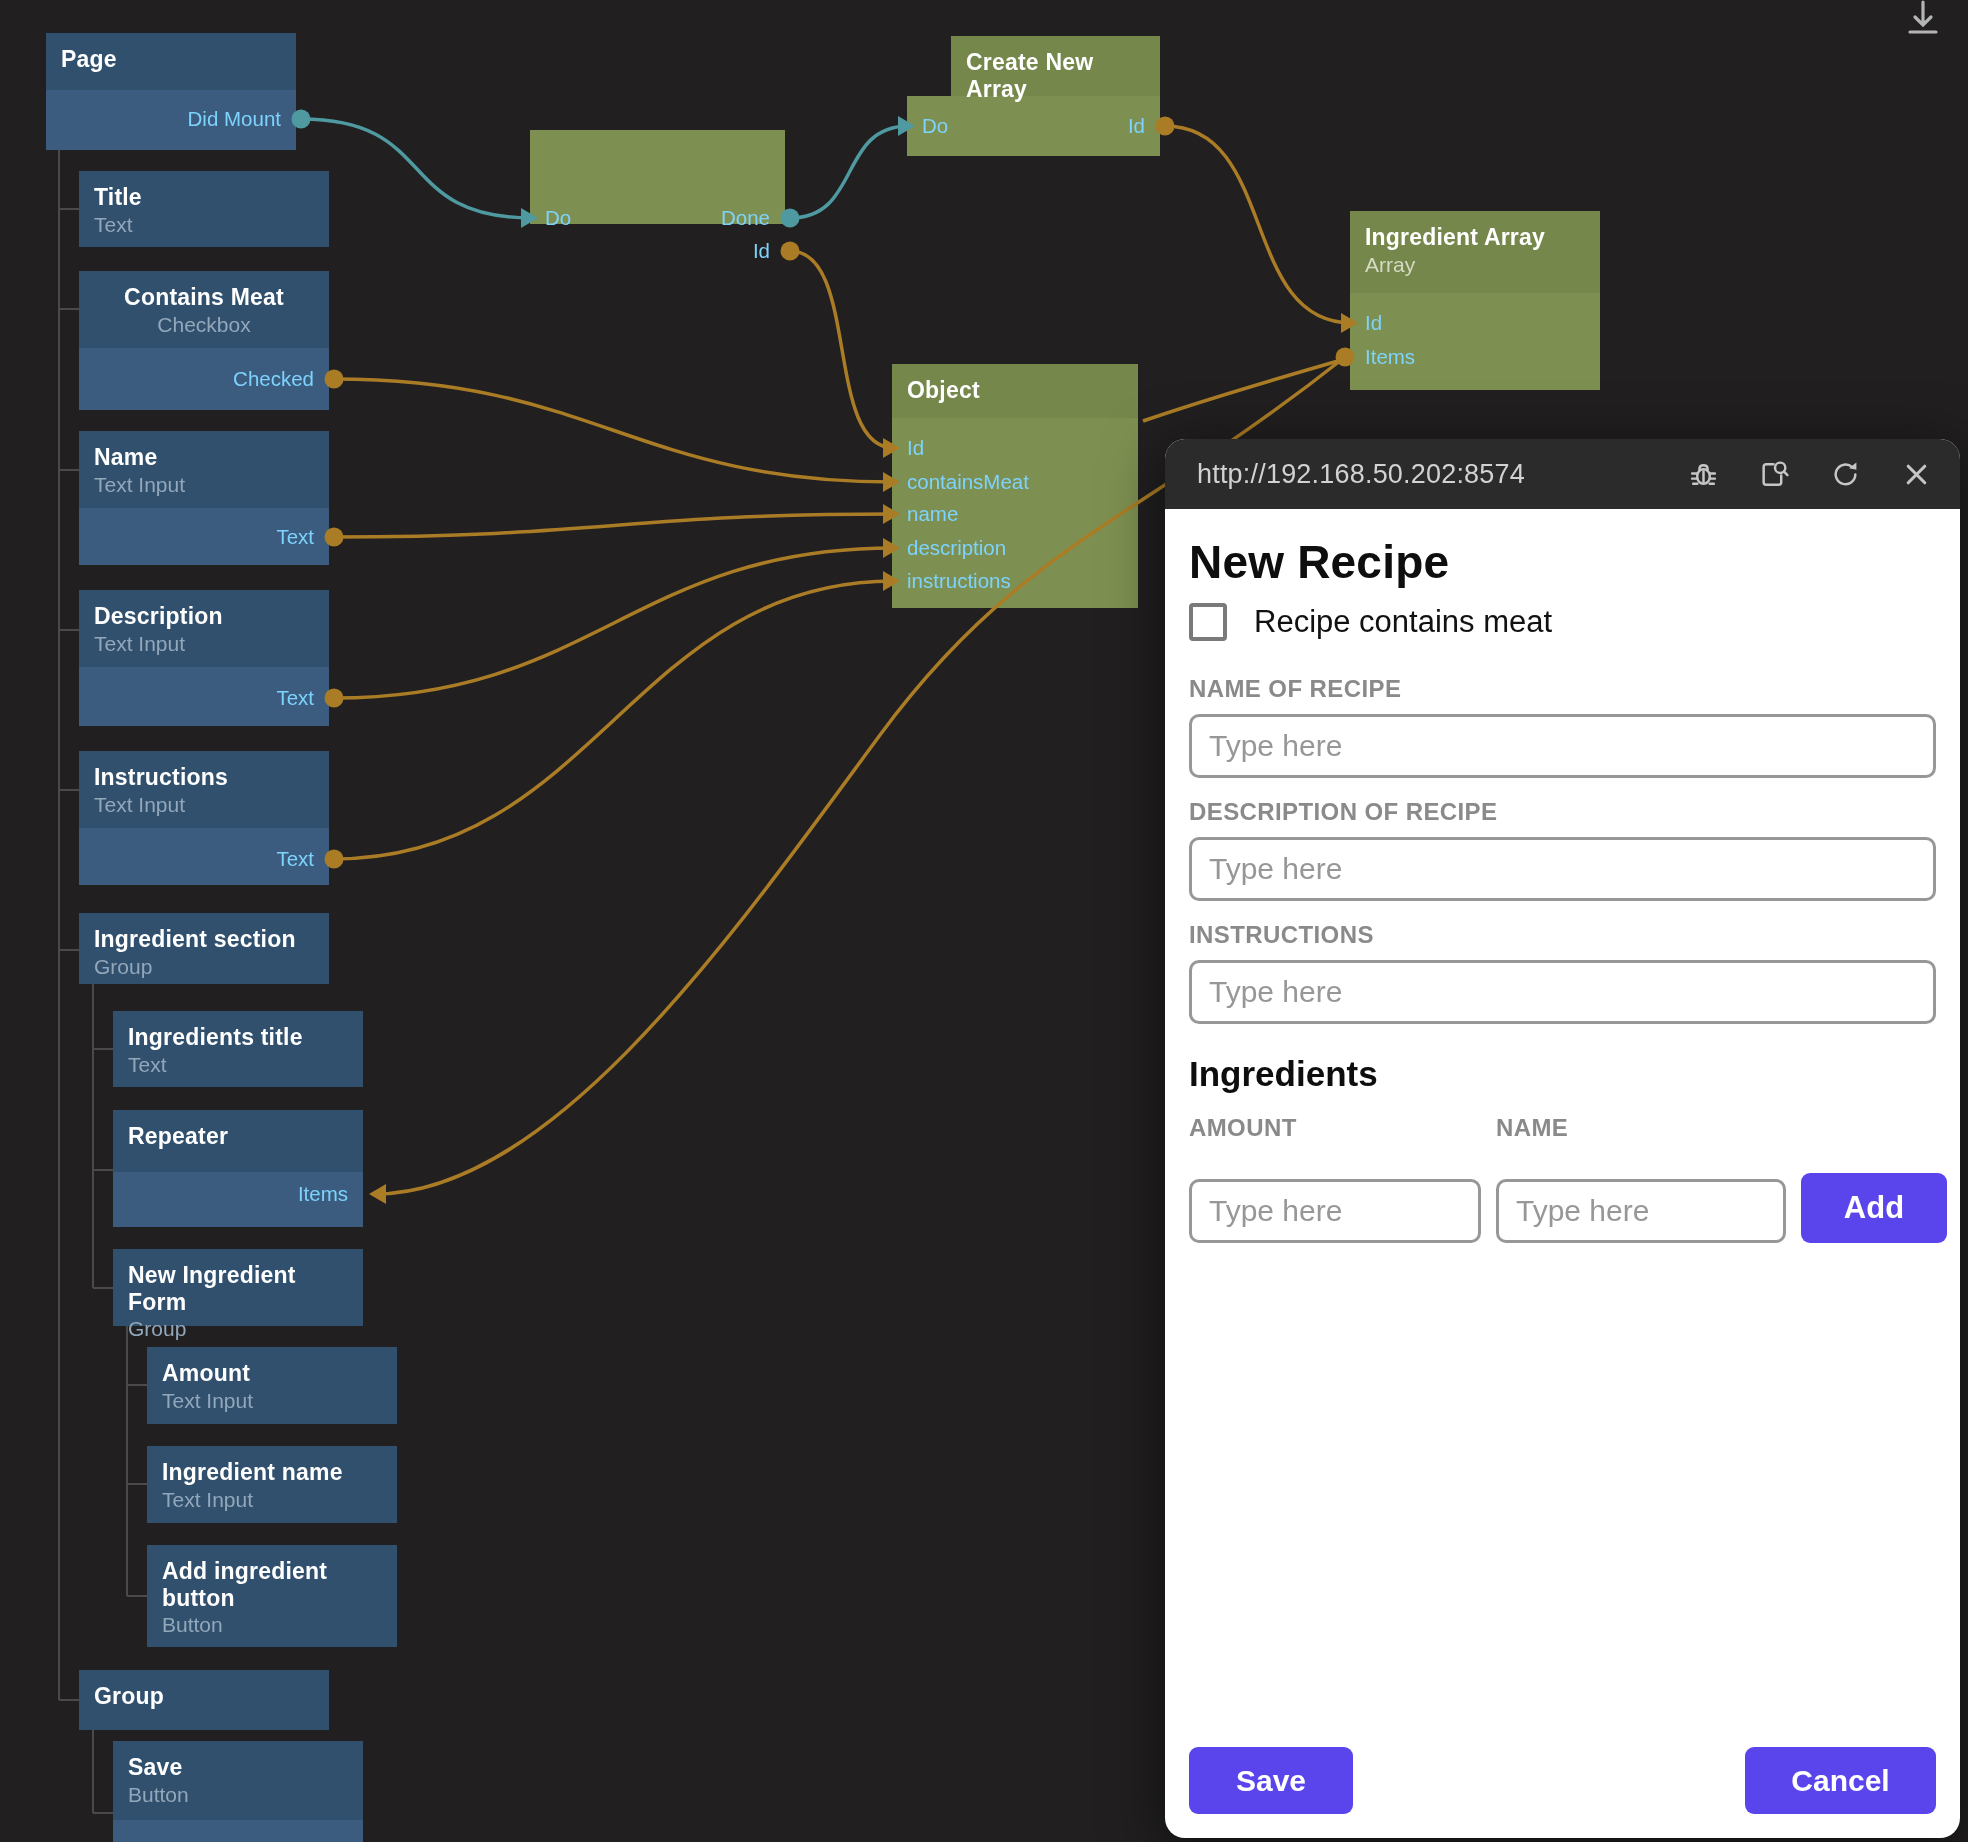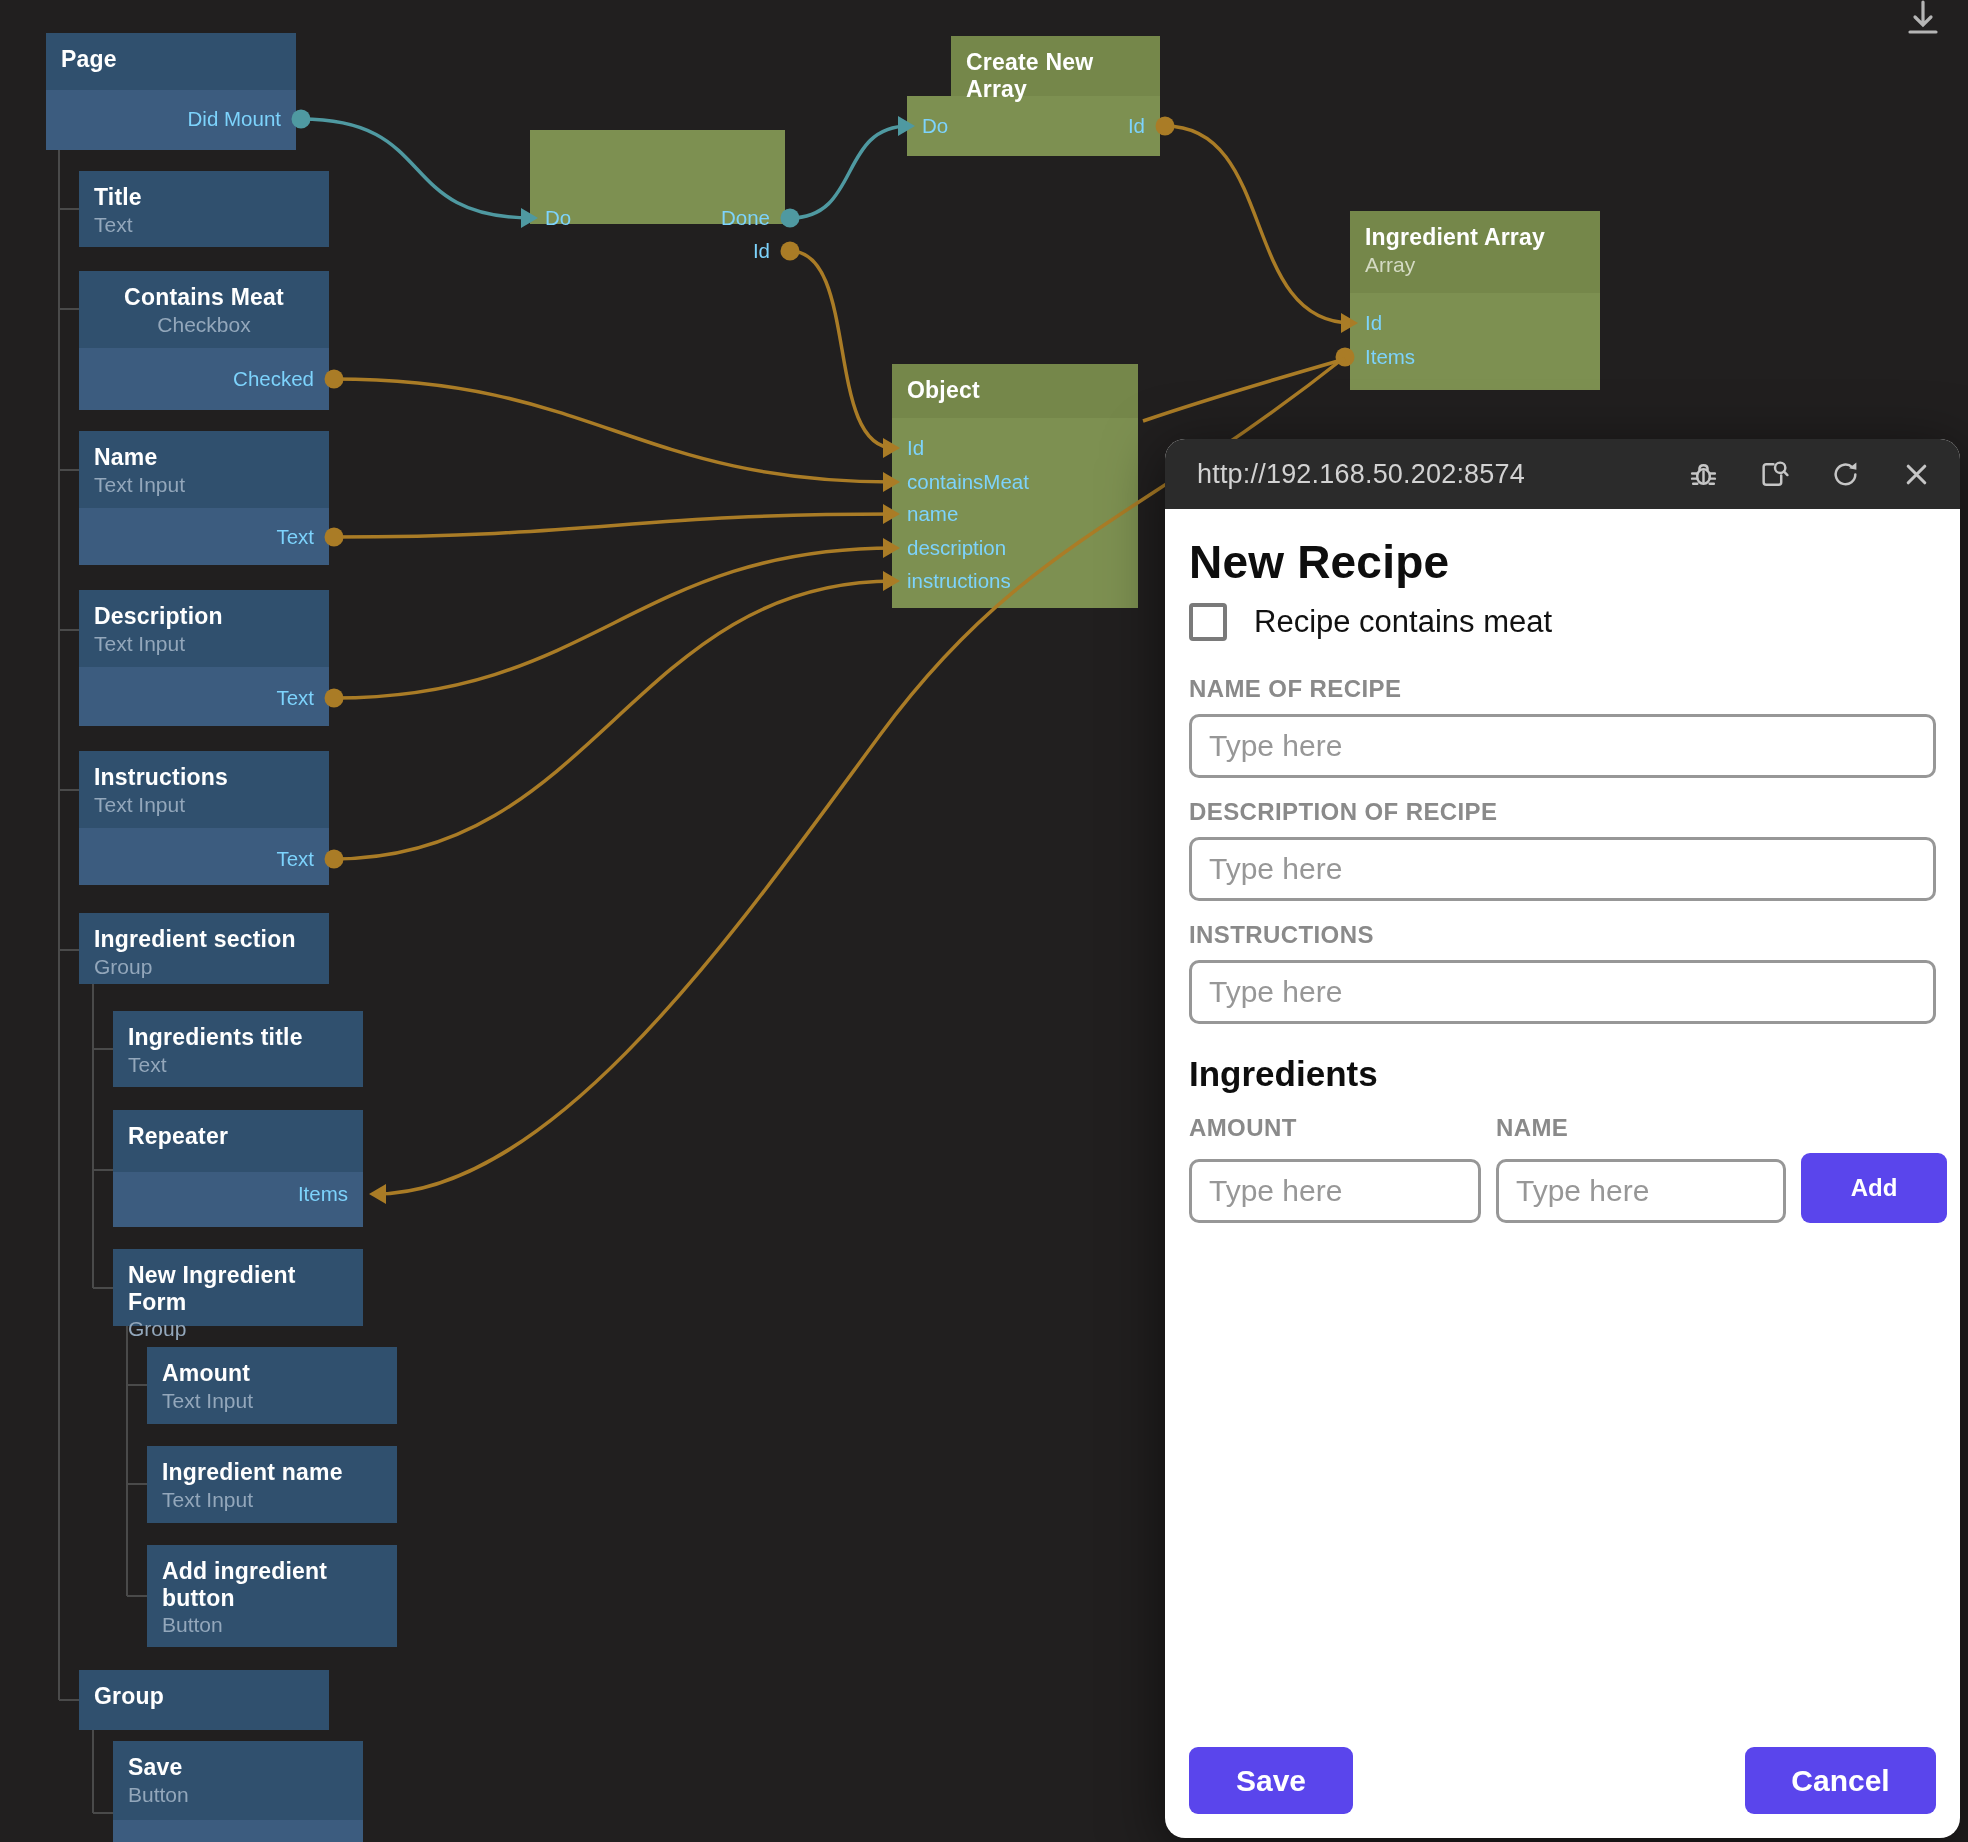--- a/index.html
+++ b/index.html
@@ -48,21 +48,21 @@
   .chk-label{font-size:31px;color:#111;margin-left:27px;}
   .fld-label{font-size:24px;font-weight:700;color:#8a8a8a;letter-spacing:.4px;margin:20px 0 11px;}
   .txt{height:64px;border:3px solid #979797;border-radius:10px;font-size:30px;padding:0 17px;
        color:#333;width:100%;box-sizing:border-box;background:#fff;font-family:inherit;outline:none;}
   .txt::placeholder{color:#979797;}
   .ing-title{font-size:35px;font-weight:600;color:#0e0e0e;margin:30px 0 6px;}
   .ing-grid{display:grid;grid-template-columns:292px 290px 146px;column-gap:15px;align-items:end;}
   .ing-grid .fld-label{margin:14px 0 11px;}
   .btn{background:#5a45ec;color:#fff;border:none;border-radius:9px;font-weight:700;
        font-family:inherit;cursor:pointer;}
-  .btn-add{width:146px;height:70px;font-size:24px;}
+  .btn-add{width:146px;height:70px;font-size:31px;margin-top:20px;}
   .btn-save{width:164px;height:67px;font-size:30px;}
   .btn-cancel{width:191px;height:67px;font-size:30px;}
   .btn-row{display:flex;justify-content:space-between;margin-top:auto;}
   
   .dl-icon{position:absolute;left:1898px;top:-6px;z-index:50;}
   .dl-icon svg{stroke:#b5b5b5;fill:none;stroke-width:3.2;stroke-linecap:round;}
 </style>
 </head>
 <body>
 

